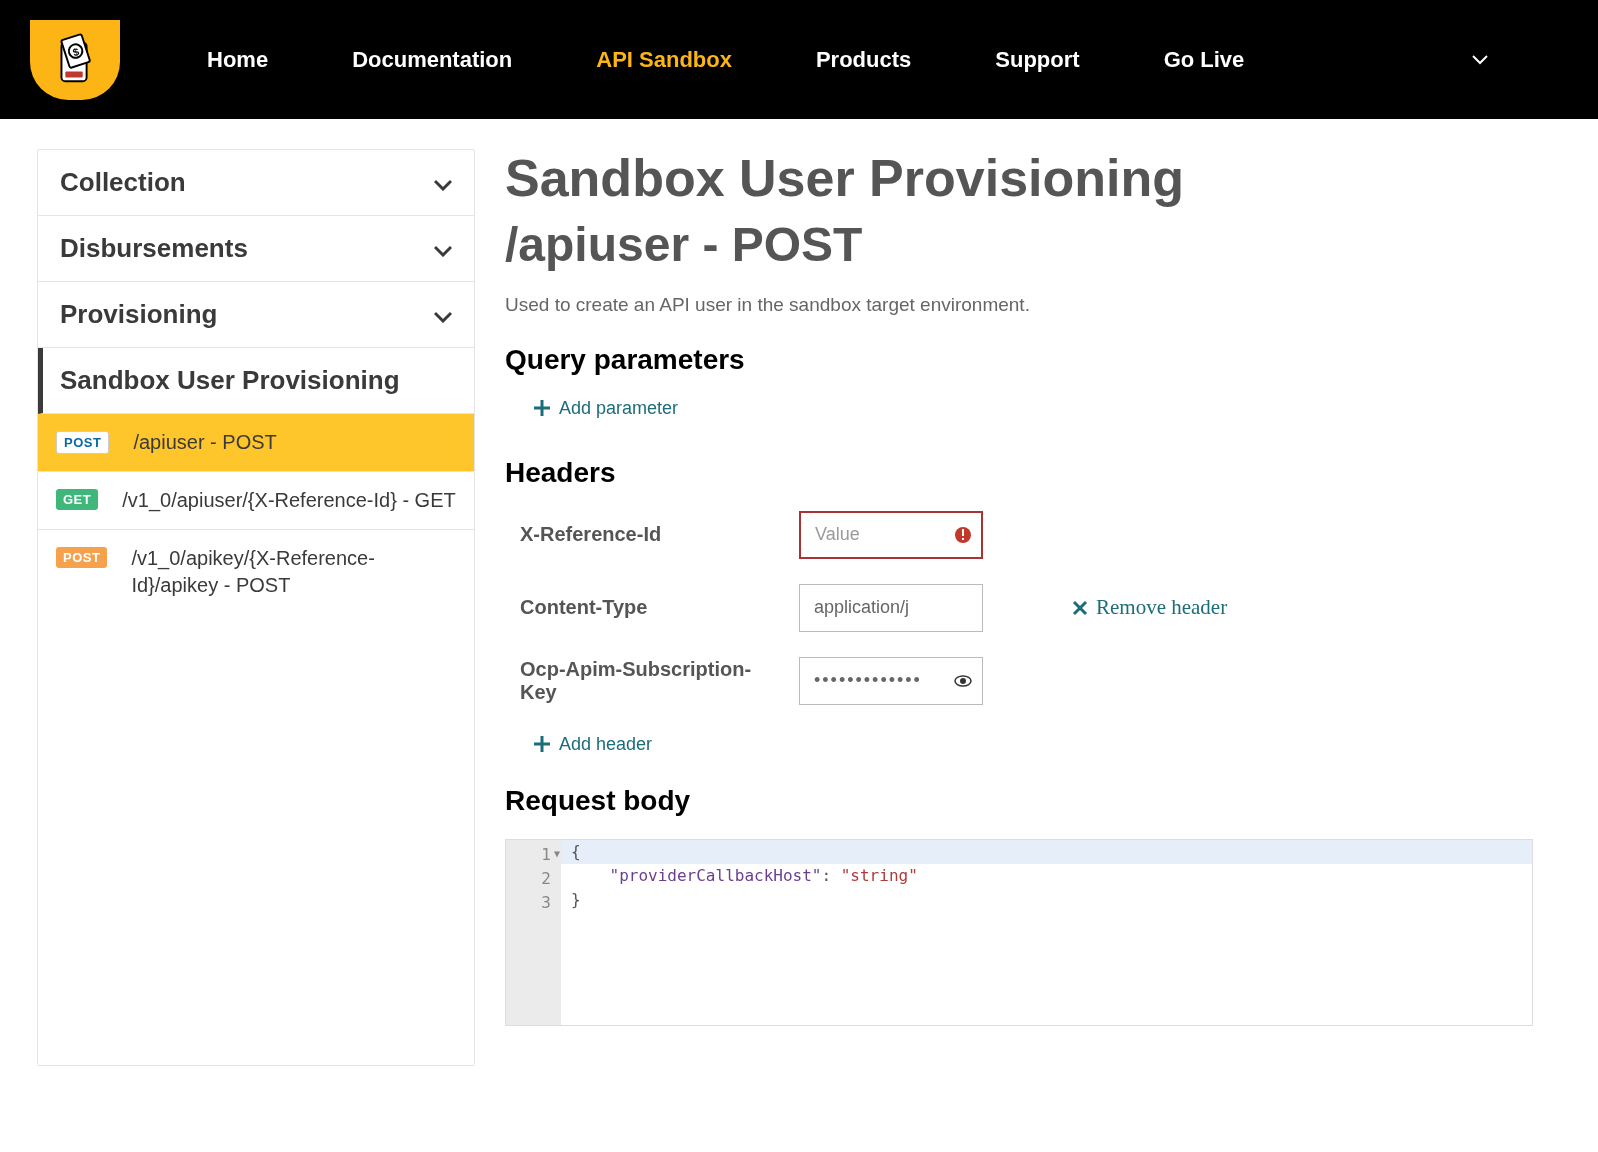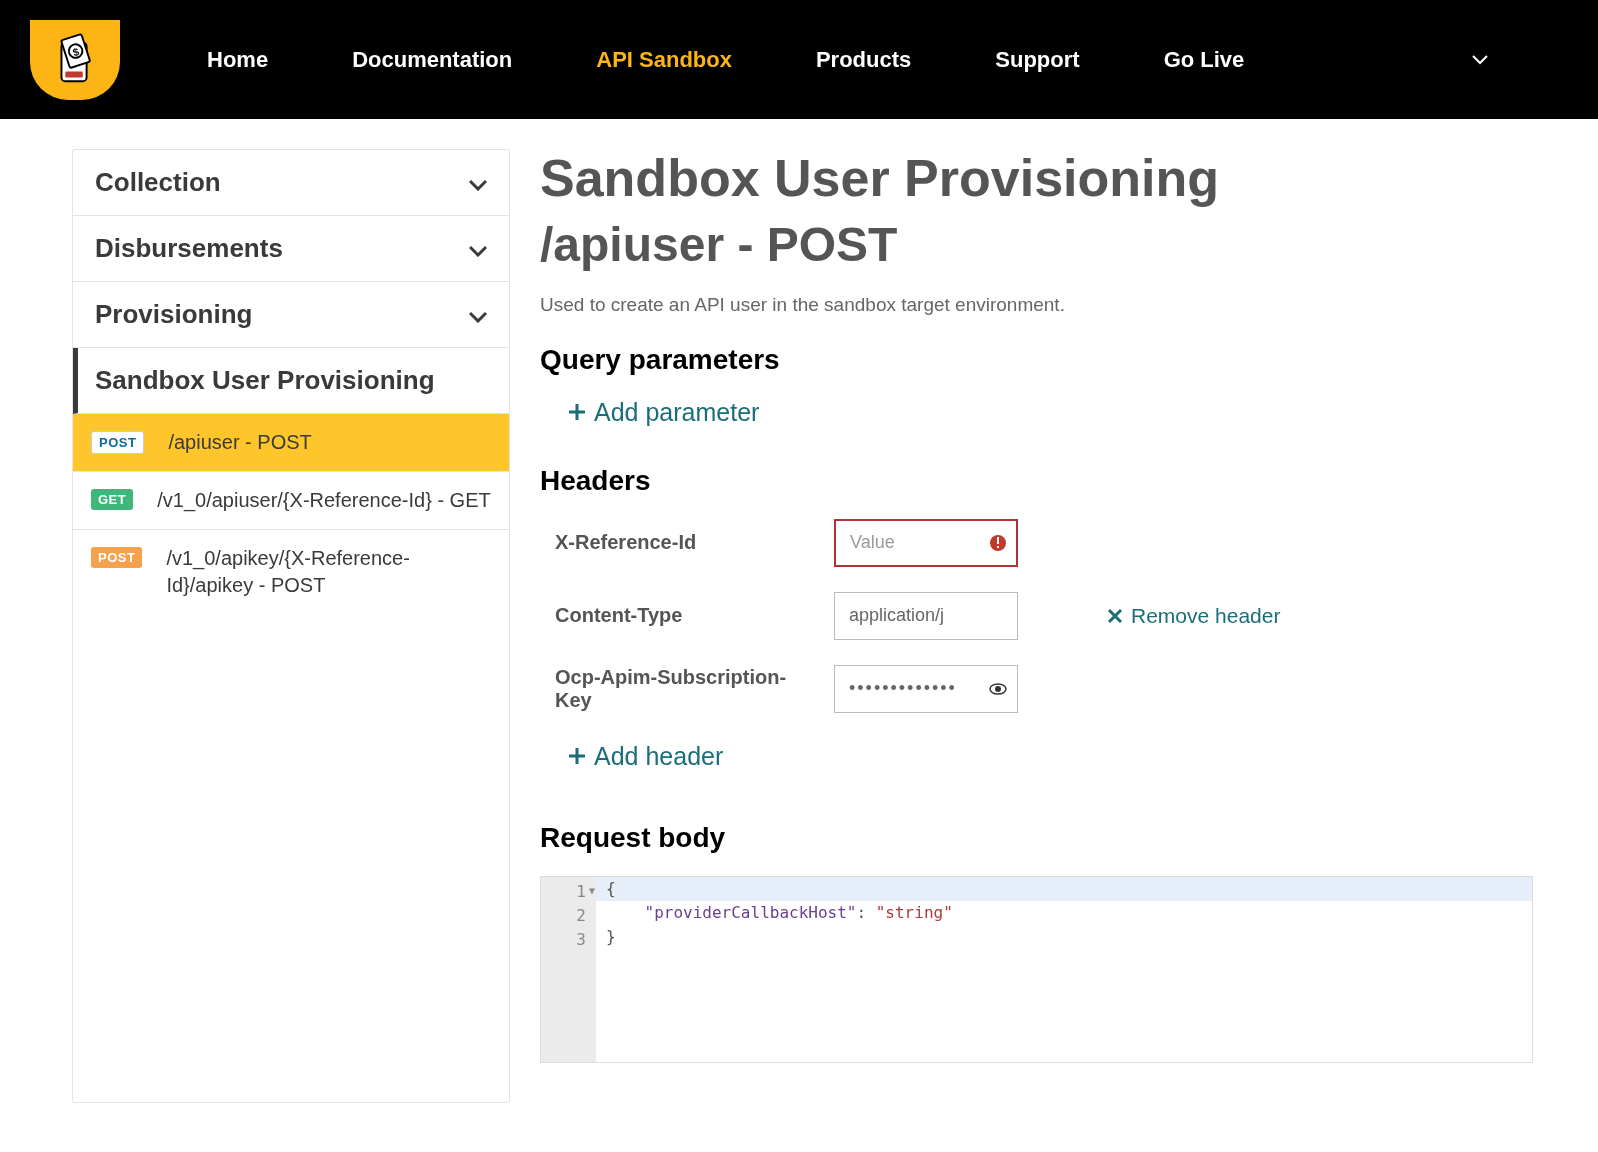--- a/index.html
+++ b/index.html
@@ -45,21 +45,21 @@
     margin-left: auto;
     margin-right: 80px;
     color: #fff;
     cursor: pointer;
   }
   .nav-caret svg { width: 16px; height: 10px; fill: #fff; }
 
   
   .page {
     display: flex;
-    padding: 30px 45px 0 72px;
+    padding: 30px 45px 0 37px;
     gap: 10px;
   }
 
   
   .sidebar {
     width: 438px;
     flex-shrink: 0;
     border: 1px solid #e4e4e4;
     border-radius: 2px;
     background: #fff;
@@ -135,21 +135,21 @@
     margin-bottom: 28px;
   }
   .section-h {
     font-size: 28px;
     font-weight: 700;
     color: #000000;
     margin-bottom: 22px;
   }
   .action-link {
     color: #1b6d7a;
-    font-size: 25px;
+    font-size: 18px;
     font-weight: 500;
     display: inline-flex;
     align-items: center;
     gap: 8px;
     cursor: pointer;
     padding-left: 28px;
     margin-bottom: 38px;
   }
   .action-link svg { width: 18px; height: 18px; fill: #1b6d7a; }
 
@@ -191,20 +191,21 @@
   }
   .remove-link {
     color: #1b6d7a;
     font-size: 21px;
     font-weight: 500;
     display: inline-flex;
     align-items: center;
     gap: 8px;
     cursor: pointer;
     margin-left: 65px;
+    font-family: Liberation Serif, serif;
   }
   .remove-link svg { width: 16px; height: 16px; fill: #1b6d7a; }
 
   .code-editor {
     border: 1px solid #ddd;
     display: flex;
     font-family: "Consolas", "Monaco", monospace;
     font-size: 16px;
   }
   .gutter {
@@ -354,21 +355,21 @@
         <input class="header-input" style="letter-spacing: 2px;" value="•••••••••••••">
         <span class="field-icon">
           <svg viewBox="0 0 20 20">
               <ellipse cx="10" cy="10" rx="8" ry="5" fill="none" stroke="#333" stroke-width="1.5"></ellipse>
               <circle cx="10" cy="10" r="3" fill="#333"></circle>
             </svg>
         </span>
       </div>
     </div>
 
-    <div class="action-link" style="margin-top:4px;margin-bottom:51px">
+    <div class="action-link" style="margin-top:4px;margin-bottom:30px">
       <svg viewBox="0 0 18 18">
           <path d="M9 1v16M1 9h16" stroke="#1b6d7a" stroke-width="3"></path>
         </svg>
       <span>Add header</span>
     </div>
 
     <div class="section-h">Request body</div>
 
     <div class="code-editor">
       <div class="gutter">

